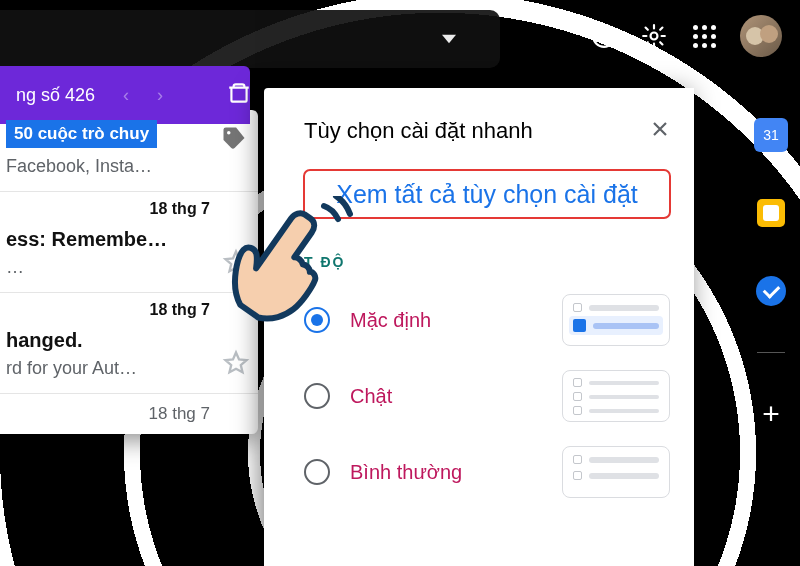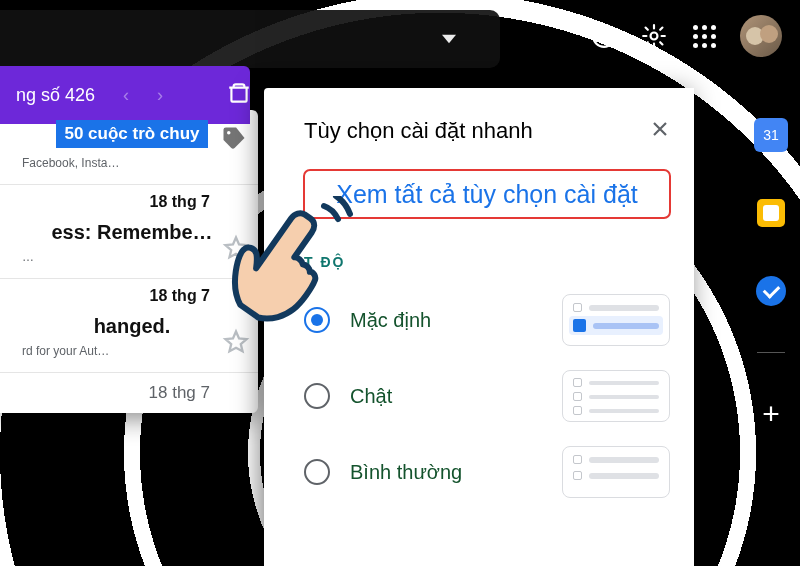--- a/index.html
+++ b/index.html
@@ -46,24 +46,24 @@
     z-index: 3;
   }
   .inbox-head {
     background:#6d28d9; color:#fff; height:58px; display:flex; align-items:center;
     padding:0 16px; font-size:18px; gap:28px; position:absolute; top:-44px; left:0;
     width: 250px; border-radius: 0 6px 0 0;
   }
   .inbox-head .nav-arrow{opacity:.4; cursor:pointer; font-size:18px;}
   .inbox-head .archive-icon{ position:absolute; right:-2px; top:14px;}
   .inbox-head .archive-icon svg{width:26px;height:26px;stroke:#fff;fill:none;stroke-width:2;}
-  .row { position:relative; padding:10px 16px 14px 22px; border-bottom:1px solid #e5e5e5;text-align:center;}
+  .row { position:relative; padding:10px 16px 14px 6px; border-bottom:1px solid #e5e5e5;}
   .row .date { position:absolute; right:48px; top:8px; font-size:16px; font-weight:700; color:#111;}
   .row .title{ font-size:20px; font-weight:700; color:#111; margin-top:26px;}
-  .row .subtitle{ font-size:12px; color:#5f6368; margin-top:6px; display:flex; align-items:center; gap:10px;}
+  .row .subtitle{ font-size:18px; color:#5f6368; margin-top:6px; display:flex; align-items:center; gap:10px;}
   .row .star{ position:absolute; right:8px; bottom:12px;}
   .row .star svg{ width:28px; height:28px; stroke:#b9bec3; fill:none; stroke-width:2;}
   .row.first .chip{ background:#1a73e8; color:#fff; font-size:17px; font-weight:700; padding:4px 8px; display:inline-block;}
   .row.first .tag-icon{ position:absolute; right:10px; top:14px;}
   .row.first .tag-icon svg{width:28px;height:28px;fill:#757575;}
   .row.first .subtitle{ color:#5f6368; margin-top:8px;}
   .bottom-date{ text-align:right; color:#5f6368; font-size:17px; padding:10px 48px 4px 0;}
 
   
   .panel {
@@ -82,21 +82,21 @@
     border:1px solid #dadce0; border-radius:6px;
     background:#fff; color:#1a73e8; font-size:25px; font-weight:500;
     cursor:pointer; outline:2px solid #e53935; outline-offset:-1px;
   }
   .section-label{ margin-top:36px; font-size:14px; letter-spacing:2px; color:#0f766e; font-weight:700;}
   .density-row{ display:flex; align-items:center; justify-content:space-between; margin-top:24px;}
   .density-left{ display:flex; align-items:center; gap:20px;}
   .radio{ width:26px; height:26px; border-radius:50%; border:2.5px solid #5f6368; position:relative; cursor:pointer;}
   .radio.selected{ border-color:#1a73e8;}
   .radio.selected::after{ content:''; position:absolute; inset:5px; background:#1a73e8; border-radius:50%;}
-  .density-label{ font-size:20px; color:#14532d;}
+  .density-label{ font-size:20px; color:#be185d;}
   .preview{ width:108px; height:52px; border:1px solid #dadce0; border-radius:8px; padding:8px 10px; display:flex; flex-direction:column; gap:7px; cursor:pointer;}
   .pv-line{ display:flex; align-items:center; gap:7px;}
   .pv-sq{ width:9px;height:9px;border:1.5px solid #c4c7cc;border-radius:2px;}
   .pv-bar{ height:6px; background:#dfe1e5; border-radius:3px; flex:1;}
   .preview.compact{ gap:5px; padding:7px 10px;}
   .preview.compact .pv-bar{height:4px;}
   .preview.highlight{ position:relative;}
   .preview.highlight .pv-line:nth-child(2){ background:#e8f0fe; border-radius:4px; padding:3px 4px; margin:-3px -4px;}
   .pv-icon{ width:13px;height:13px;background:#1a73e8;border-radius:2px;}
 

